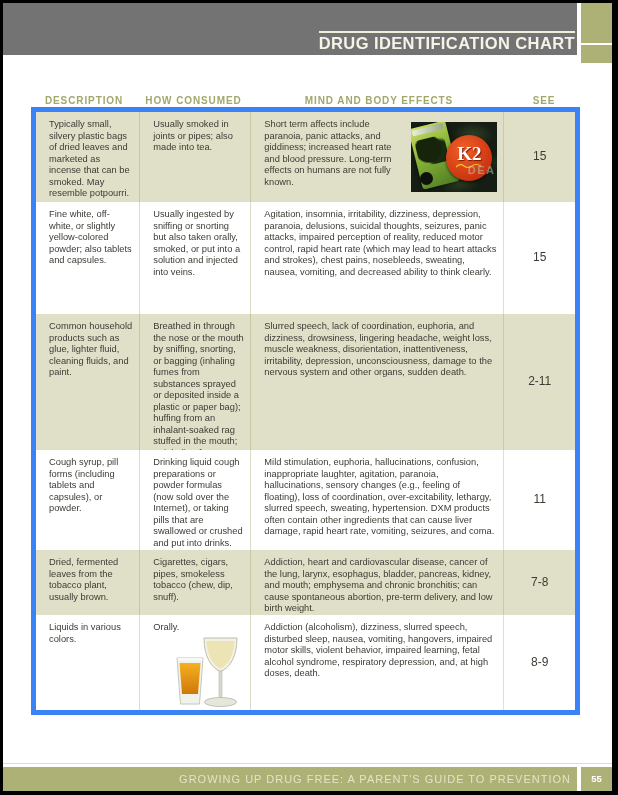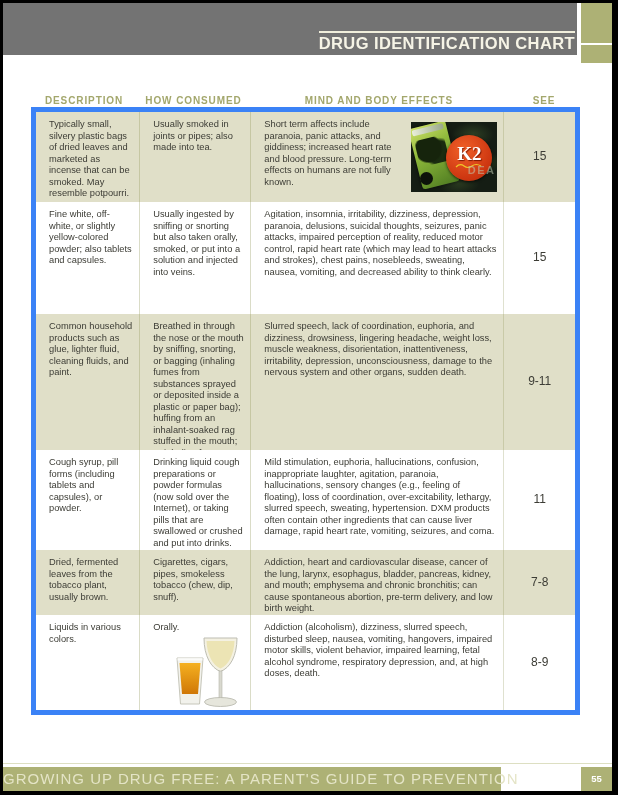--- a/index.html
+++ b/index.html
@@ -62,22 +62,22 @@
   .k2 .badge .k2t{font-family:"Liberation Serif", serif;font-weight:bold;color:#fff;
       font-size:19px;line-height:16px;text-shadow:1px 1px 1px #7e1800;}
   .k2 .dea{position:absolute;right:2px;bottom:16px;font-size:11px;font-weight:bold;
       color:rgba(190,200,175,.55);letter-spacing:1.5px;}
 
   
   .glasses{margin:2px 0 0 14px;display:block;}
 
   
   .footer-rule{position:absolute;left:0;bottom:27px;width:609px;height:1px;background:#dddfc2;}
-  .footer-main{position:absolute;left:0;bottom:0;width:498px;height:24px;background:#adb175;
-      color:#e4e4c6;font-size:15px;letter-spacing:1px;line-height:24px;text-align:right;
+  .footer-main{position:absolute;left:0;bottom:0;width:574px;height:24px;background:#adb175;
+      color:#e4e4c6;font-size:11px;letter-spacing:1px;line-height:24px;text-align:right;
       padding-right:6px;box-sizing:border-box;white-space:nowrap;}
   .footer-tab{position:absolute;left:578px;bottom:0;width:31px;height:24px;background:#adb175;
       color:#ffffff;font-weight:bold;font-size:9.5px;line-height:24px;text-align:center;}
 </style>
 </head>
 <body>
 
 <div class="frame">
   <div class="page">
 
@@ -120,21 +120,21 @@
         <div class="cell c1">Fine white, off-white, or slightly yellow-colored powder; also tablets and capsules.</div>
         <div class="cell c2">Usually ingested by sniffing or snorting but also taken orally, smoked, or put into a solution and injected into veins.</div>
         <div class="cell c3">Agitation, insomnia, irritability, dizziness, depression, paranoia, delusions, suicidal thoughts, seizures, panic attacks, impaired perception of reality, reduced motor control, rapid heart rate (which may lead to heart attacks and strokes), chest pains, nosebleeds, sweating, nausea, vomiting, and decreased ability to think clearly.</div>
         <div class="cell c4">15</div>
       </div>
 
       <div class="row tan r3">
         <div class="cell c1">Common household products such as glue, lighter fluid, cleaning fluids, and paint.</div>
         <div class="cell c2">Breathed in through the nose or the mouth by sniffing, snorting, or bagging (inhaling fumes from substances sprayed or deposited inside a plastic or paper bag); huffing from an inhalant-soaked rag stuffed in the mouth; or inhaling from balloons filled with nitrous oxide.</div>
         <div class="cell c3">Slurred speech, lack of coordination, euphoria, and dizziness, drowsiness, lingering headache, weight loss, muscle weakness, disorientation, inattentiveness, irritability, depression, unconsciousness, damage to the nervous system and other organs, sudden death.</div>
-        <div class="cell c4">9-11</div>
+        <div class="cell c4">2-11</div>
       </div>
 
       <div class="row r4">
         <div class="cell c1">Cough syrup, pill forms (including tablets and capsules), or powder.</div>
         <div class="cell c2">Drinking liquid cough preparations or powder formulas (now sold over the Internet), or taking pills that are swallowed or crushed and put into drinks.</div>
         <div class="cell c3">Mild stimulation, euphoria, hallucinations, confusion, inappropriate laughter, agitation, paranoia, hallucinations, sensory changes (e.g., feeling of floating), loss of coordination, over-excitability, lethargy, slurred speech, sweating, hypertension. DXM products often contain other ingredients that can cause liver damage, rapid heart rate, vomiting, seizures, and coma.</div>
         <div class="cell c4">11</div>
       </div>
 
       <div class="row tan r5">

